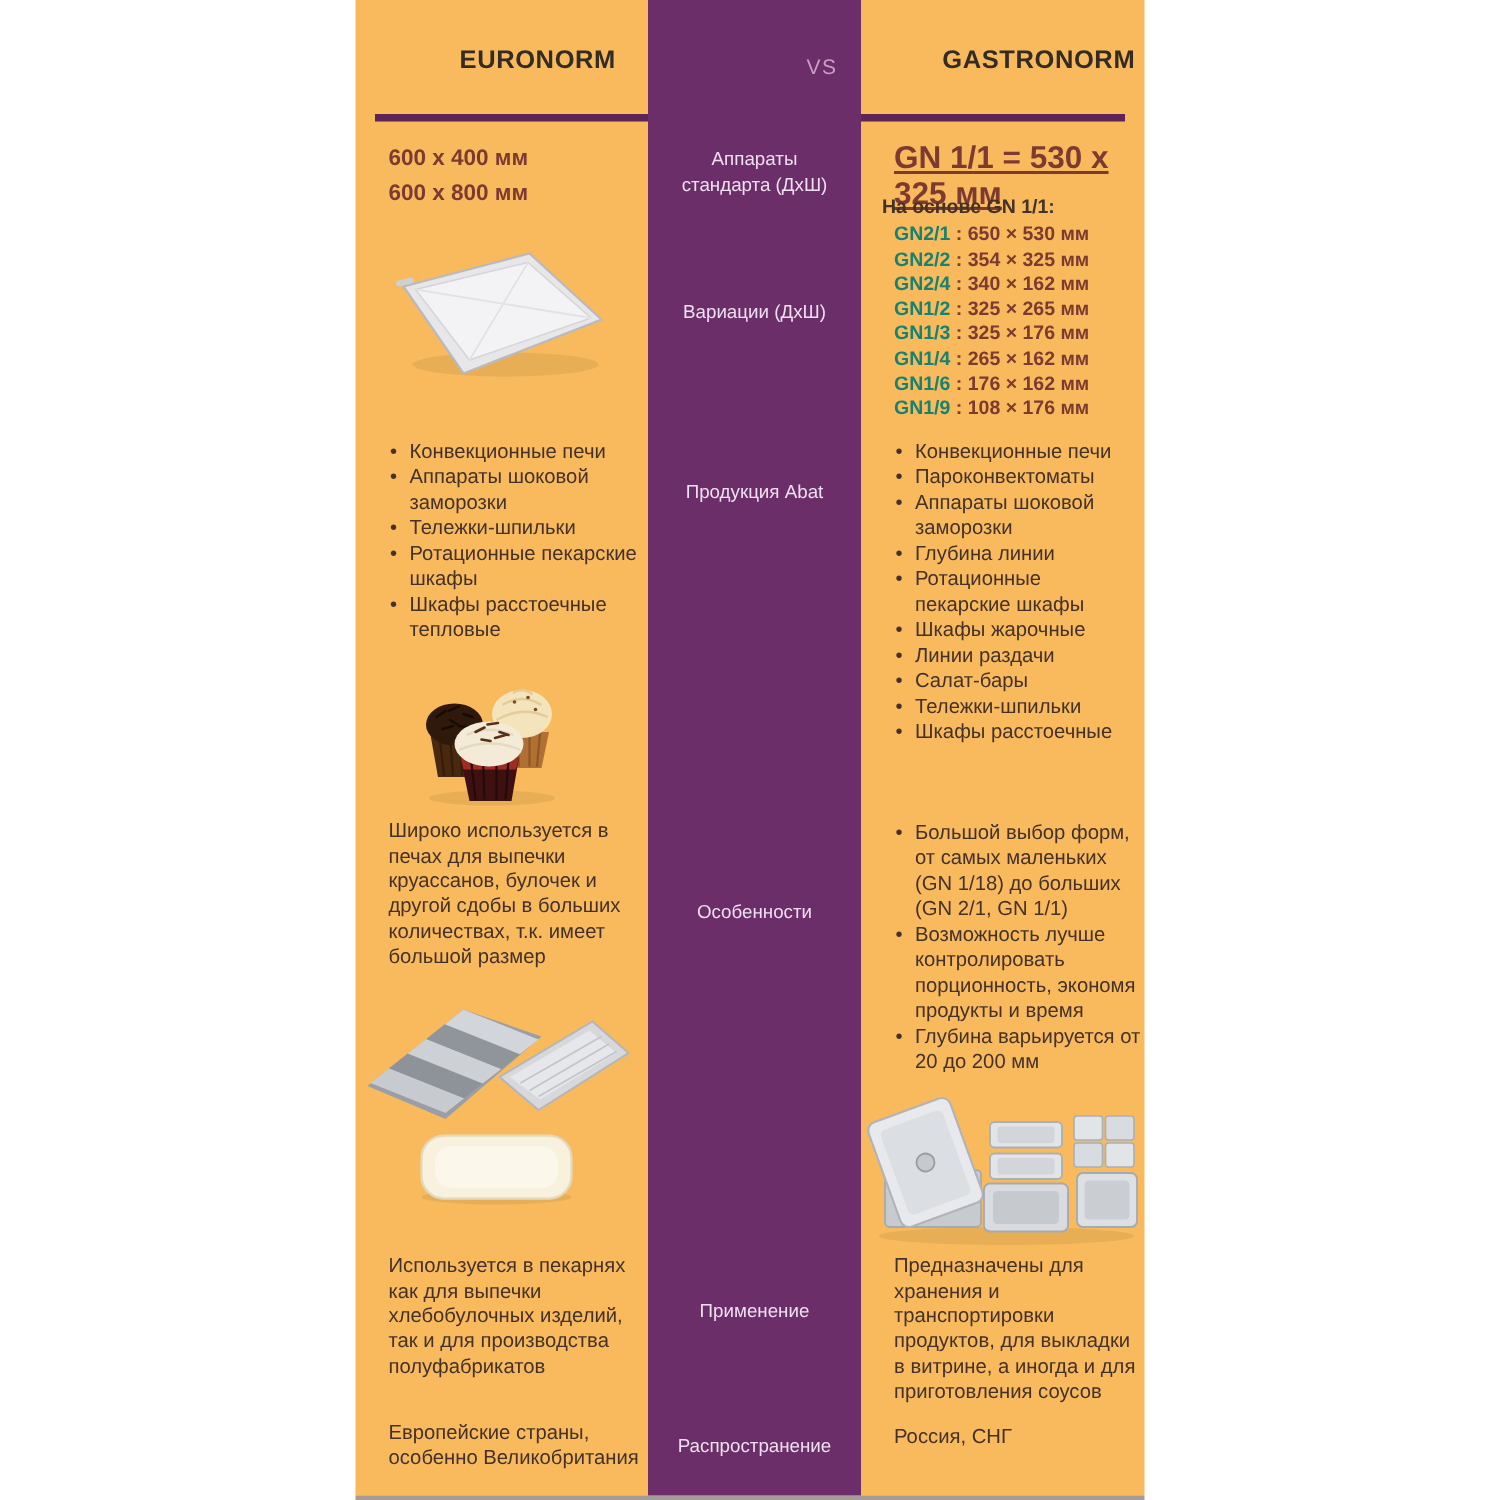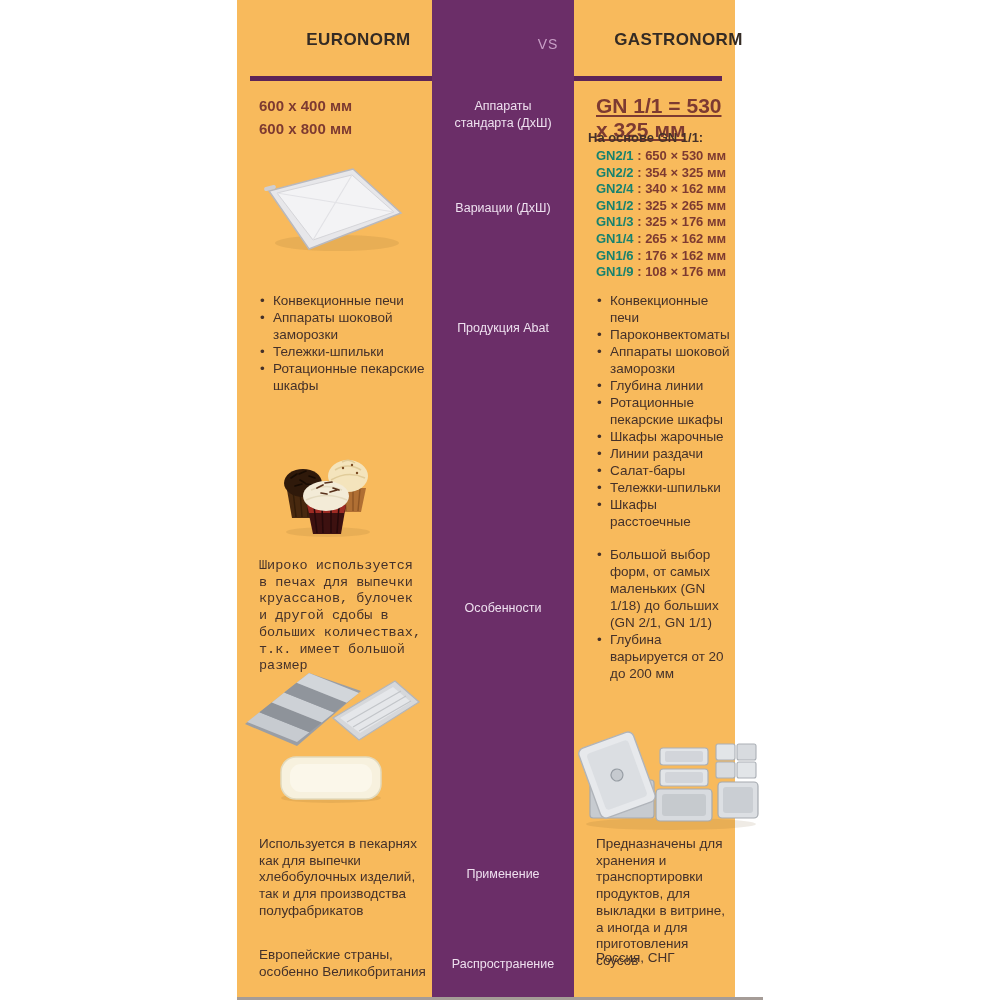--- a/index.html
+++ b/index.html
@@ -6,21 +6,21 @@
     --orange:#f8ba5c; --purple:#6b2e68; --divider:#5d2457; --maroon:#7d3a31;
     --teal:#16826f; --dark:#44312a; --title:#342b24; --label:#eee0ef; --vs:#c89fc6;
   }
   *{margin:0;padding:0;box-sizing:border-box;}
   html,body{background:#ffffff;}
   body{font-family:"Liberation Sans","DejaVu Sans",sans-serif;}
   .canvas{position:relative;width:1000px;height:1000px;background:#ffffff;overflow:hidden;}
   .col{position:absolute;top:0;height:997px;}
   .col-left{left:237px;width:195px;background:var(--orange);}
   .col-mid{left:432px;width:142px;background:var(--purple);}
-  .col-right{left:574px;width:161px;background:var(--orange);}
+  .col-right{left:574px;width:189px;background:var(--orange);}
   .abs{position:absolute;}
   .col-title{top:30px;left:0;width:100%;text-align:center;font-size:17px;font-weight:700;
     letter-spacing:.4px;color:var(--title);margin-left:24px;}
   .divider{top:76px;height:5px;background:var(--divider);}
   .divider-left{left:13px;right:0;}
   .divider-right{left:0;right:13px;}
   .dims{top:94px;left:22px;right:4px;font-size:15px;font-weight:700;color:var(--maroon);line-height:1.55;white-space:pre-line;}
   .para{font-size:13.5px;line-height:1.24;color:var(--dark);font-weight:400;}
   .blist{list-style:none;font-size:13.5px;line-height:1.26;color:var(--dark);}
   .blist li{position:relative;padding-left:14px;}
@@ -29,21 +29,21 @@
     color:var(--label);font-weight:400;}
   .vs{top:36px;left:0;width:100%;text-align:center;font-size:14px;letter-spacing:1px;color:var(--vs);font-weight:400;margin-left:45px;}
   .gn-main{top:94px;left:22px;font-size:21px;font-weight:700;color:var(--maroon);text-decoration:underline;}
   .gn-intro{top:130px;left:14px;font-size:13px;font-weight:600;color:var(--dark);}
   .gn-list{top:148px;left:22px;font-size:13px;line-height:16.6px;}
   .gn-code{color:var(--teal);font-weight:600;}
   .gn-sep{color:var(--maroon);font-weight:600;}
   .gn-size{color:var(--maroon);font-weight:600;}
   .plist-left{top:292px;left:22px;right:4px;}
   .cupcakes-img{top:438px;left:36px;}
-  .features-left{top:558px;left:22px;right:4px;font-family:Liberation Mono, monospace;}
+  .features-left{top:546px;left:22px;right:4px;}
   .pans-img{top:660px;left:6px;}
   .application-left{top:836px;left:22px;right:4px;}
   .distribution-left{top:947px;left:22px;right:4px;}
   .tray-img{top:163px;left:18px;}
   .plist-right{top:292px;left:22px;right:2px;}
   .features-right{top:546px;left:22px;right:2px;}
   .containers-img{top:720px;left:2px;}
   .application-right{top:836px;left:22px;right:2px;}
   .distribution-right{top:950px;left:22px;right:2px;}
   .bottom-shade{position:absolute;left:237px;width:526px;top:997px;height:3px;background:rgba(55,35,25,.45);}
@@ -65,20 +65,21 @@
       <polygon points="22,30 97,12 139,49 58,77" fill="#f3f3f5" stroke="#d5d5d9" stroke-width="1"></polygon>
       <path d="M22,30 L139,49 M97,12 L58,77" stroke="#e2e2e6" stroke-width="1.2" fill="none"></path>
       <rect x="9" y="23" width="12" height="4" rx="2" fill="#cfcfd4" transform="rotate(-14 15 25)"></rect>
     </svg>
 
     <ul class="abs blist plist-left">
         <li>Конвекционные печи</li>
         <li>Аппараты шоковой заморозки</li>
         <li>Тележки-шпильки</li>
         <li>Ротационные пекарские шкафы</li>
+        <li>Шкафы расстоечные тепловые</li>
       </ul>
 
     <svg class="abs cupcakes-img" width="110" height="100" viewBox="0 0 110 100">
       <ellipse cx="55" cy="94" rx="42" ry="5" fill="rgba(120,90,40,0.12)"></ellipse>
 
       <path d="M14,52 L47,52 L43,80 L19,80 Z" fill="#48290f"></path>
       <path d="M20,53 L23,79 M27,53 L29,79 M34,53 L35,79 M41,53 L40,79" stroke="#331c08" stroke-width="1.4"></path>
       <ellipse cx="30" cy="45" rx="19" ry="14" fill="#2f190a"></ellipse>
       <path d="M18,40 l6,-4 M26,36 l7,-3 M36,38 l6,2 M22,48 l7,-2 M33,46 l8,1 M27,42 l5,3" stroke="#170b03" stroke-width="1.6" stroke-linecap="round"></path>
 
@@ -155,20 +156,21 @@
         <li>Глубина линии</li>
         <li>Ротационные пекарские шкафы</li>
         <li>Шкафы жарочные</li>
         <li>Линии раздачи</li>
         <li>Салат-бары</li>
         <li>Тележки-шпильки</li>
         <li>Шкафы расстоечные</li>
       </ul>
     <ul class="abs blist features-right">
         <li>Большой выбор форм, от самых маленьких (GN 1/18) до больших (GN 2/1, GN 1/1)</li>
+        <li>Возможность лучше контролировать порционность, экономя продукты и время</li>
         <li>Глубина варьируется от 20 до 200 мм</li>
       </ul>
 
     <svg class="abs containers-img" width="183" height="112" viewBox="0 0 183 112">
       <ellipse cx="95" cy="104" rx="85" ry="6" fill="rgba(120,90,40,0.12)"></ellipse>
 
       <rect x="14" y="60" width="64" height="38" rx="3" fill="#c7cbd0" stroke="#a5aab0" stroke-width="1.2"></rect>
       <rect x="18" y="64" width="56" height="6" fill="#dde0e4"></rect>
 
       <g transform="rotate(-20 41 55)">

